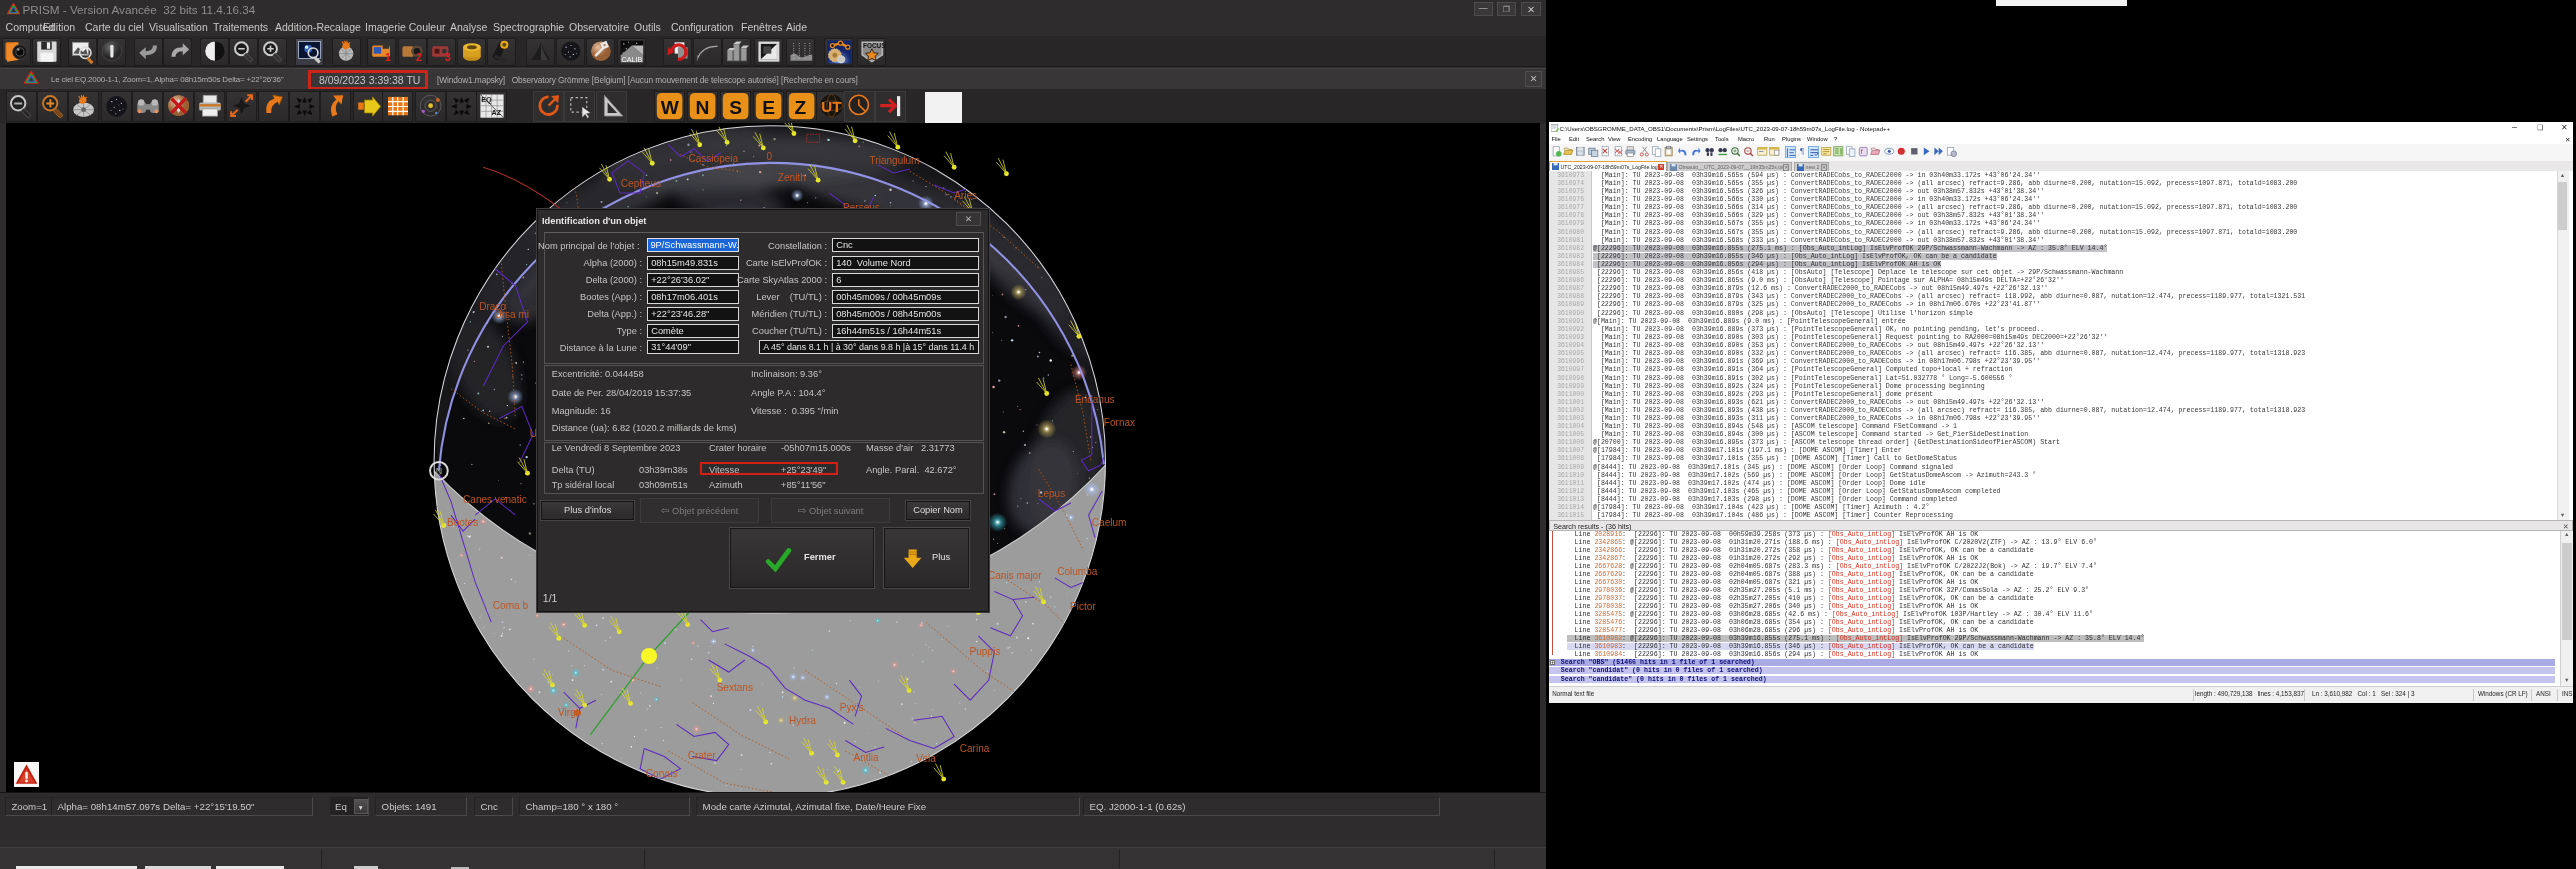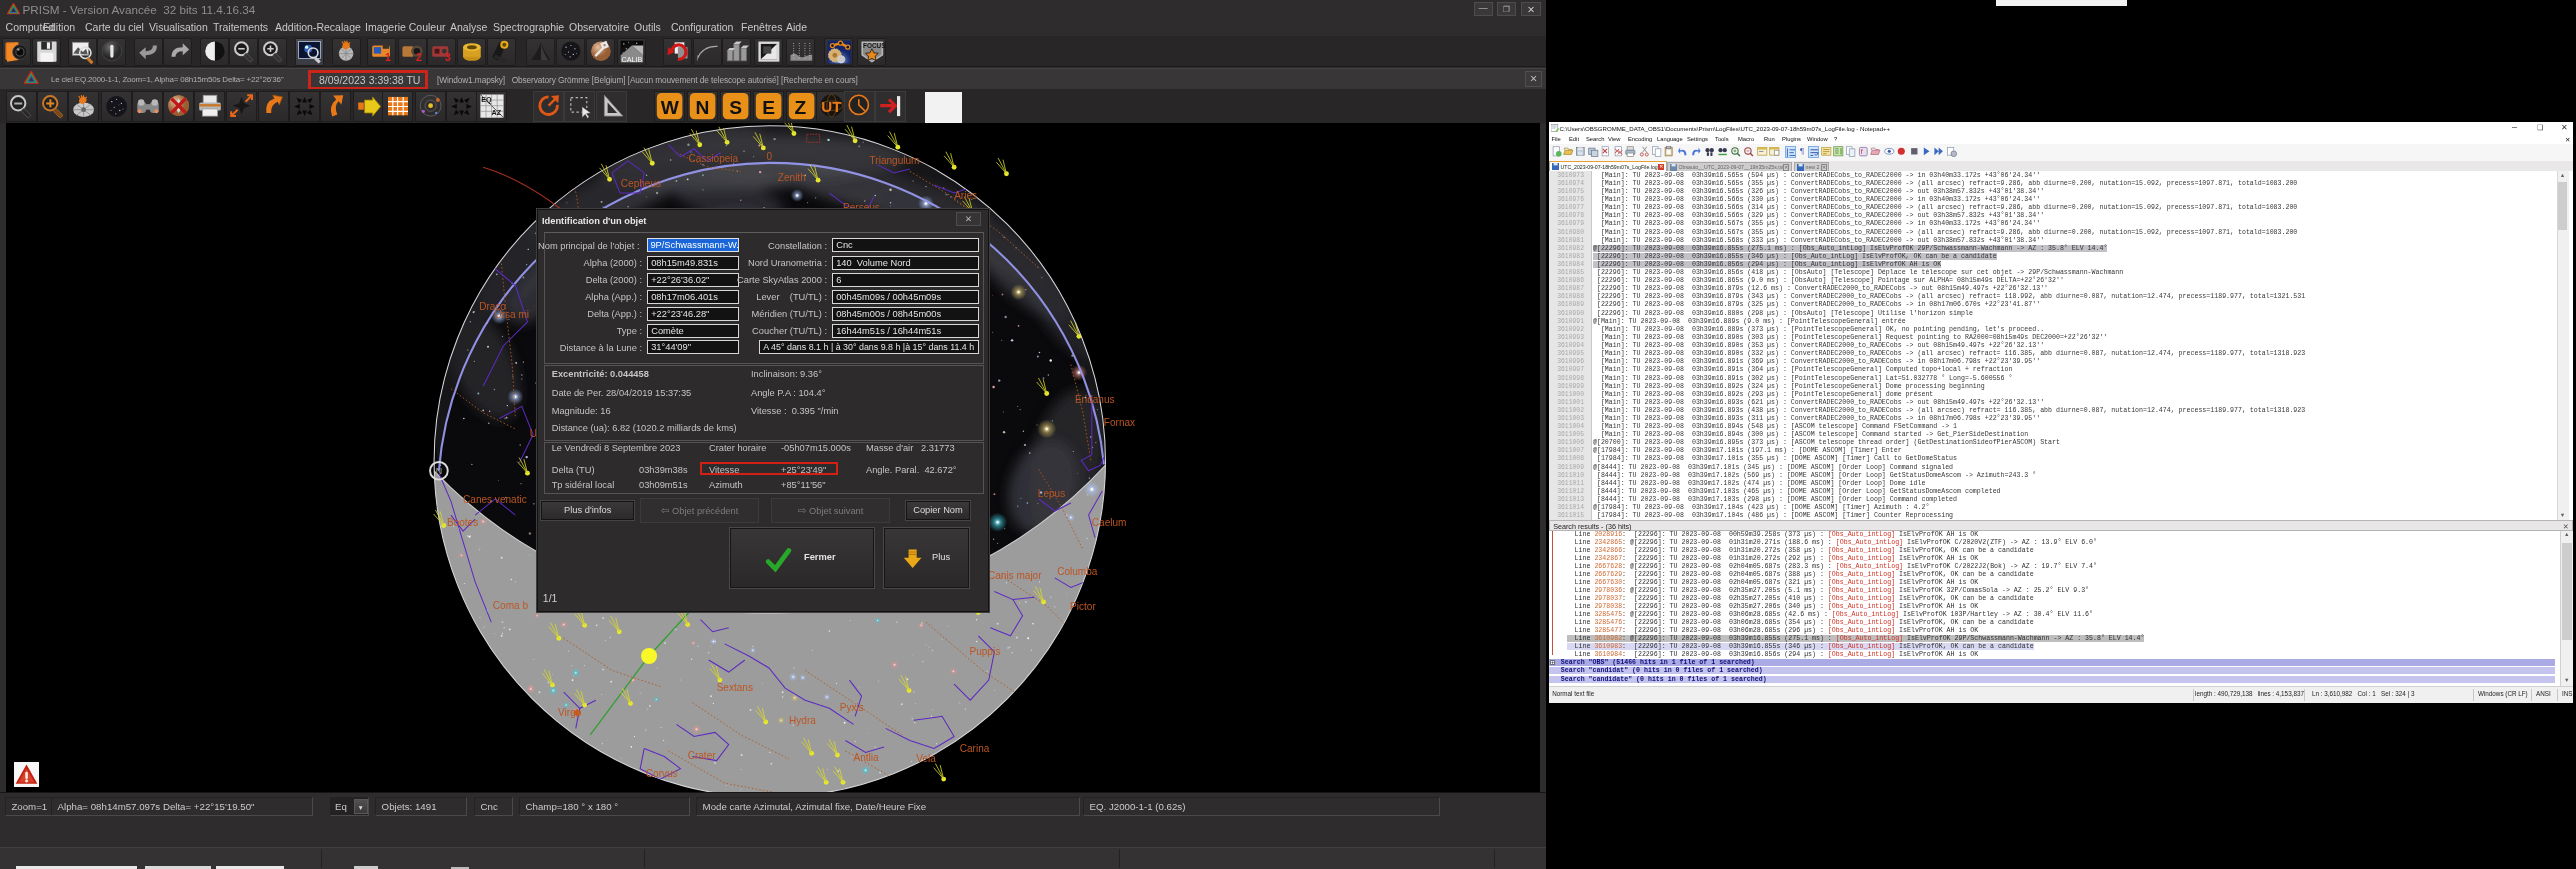--- a/index.html
+++ b/index.html
@@ -1587,49 +1587,49 @@
   <div id="dialog" class="abs" style="left:537px;top:209px;width:452px;height:403px;background:#2d2b2b;border:0.8px solid #121212;outline:0.8px solid #3f3d3d;font-size:9.3px;color:#c6c4c4;">
     <div class="abs" style="left:4px;top:5.6px;font-weight:bold;color:#e8e6e6;">Identification d'un objet</div>
     <div class="abs" style="left:418px;top:2.4px;width:25px;height:13.7px;background:#363434;border:0.8px solid #4e4c4c;color:#b8b8b8;text-align:center;line-height:12px;font-size:8.9px;">✕</div>
     <div class="abs" style="left:6.4px;top:22px;width:440px;height:132px;border:0.8px solid #555353;border-top-color:#5e5c5c;"></div>
     <div class="abs" style="left:6.4px;top:155px;width:440px;height:76px;border:0.8px solid #555353;"></div>
     <div class="abs" style="left:6.4px;top:232px;width:440px;height:52px;border:0.8px solid #555353;"></div>
 
     <div class="abs" style="left:0;top:31px;width:104px;text-align:left;">Nom principal de l'objet :</div>
     <div class="abs" style="left:0;top:48px;width:104px;text-align:right;">Alpha (2000) :</div>
     <div class="abs" style="left:0;top:65px;width:104px;text-align:right;">Delta (2000) :</div>
-    <div class="abs" style="left:0;top:82px;width:104px;text-align:right;">Alpha (App.) :</div>
+    <div class="abs" style="left:0;top:82px;width:104px;text-align:right;">Bootes (App.) :</div>
     <div class="abs" style="left:0;top:99px;width:104px;text-align:right;">Delta (App.) :</div>
     <div class="abs" style="left:0;top:116px;width:104px;text-align:right;">Type :</div>
     <div class="abs" style="left:0;top:133px;width:104px;text-align:right;">Distance à la Lune :</div>
 
     <div class="abs" style="left:109px;top:28px;width:92px;height:13.7px;background:#1a66d8;border:0.8px solid #e0e0e0;color:#fff;line-height:12px;padding-left:2.4px;overflow:hidden;white-space:nowrap;">9P/Schwassmann-W...</div>
     <div class="abs" style="left:109px;top:46px;width:92px;height:13.7px;background:#121212;border:0.8px solid #d8d8d8;color:#e4e4e4;line-height:12px;padding-left:3.2px;">08h15m49.831s</div>
     <div class="abs" style="left:109px;top:63px;width:92px;height:13.7px;background:#121212;border:0.8px solid #d8d8d8;color:#e4e4e4;line-height:12px;padding-left:3.2px;">+22°26'36.02"</div>
     <div class="abs" style="left:109px;top:80px;width:92px;height:13.7px;background:#121212;border:0.8px solid #d8d8d8;color:#e4e4e4;line-height:12px;padding-left:3.2px;">08h17m06.401s</div>
     <div class="abs" style="left:109px;top:97px;width:92px;height:13.7px;background:#121212;border:0.8px solid #d8d8d8;color:#e4e4e4;line-height:12px;padding-left:3.2px;">+22°23'46.28"</div>
     <div class="abs" style="left:109px;top:114px;width:92px;height:13.7px;background:#121212;border:0.8px solid #d8d8d8;color:#e4e4e4;line-height:12px;padding-left:3.2px;">Comète</div>
     <div class="abs" style="left:109px;top:130px;width:92px;height:13.7px;background:#121212;border:0.8px solid #d8d8d8;color:#e4e4e4;line-height:12px;padding-left:3.2px;">31°44'09"</div>
 
     <div class="abs" style="left:169px;top:31px;width:120px;text-align:right;">Constellation :</div>
-    <div class="abs" style="left:169px;top:48px;width:120px;text-align:right;">Nord Uranometria :</div>
+    <div class="abs" style="left:169px;top:48px;width:120px;text-align:right;">Carte IsElvProfOK :</div>
     <div class="abs" style="left:169px;top:65px;width:120px;text-align:right;">Carte SkyAtlas 2000 :</div>
     <div class="abs" style="left:169px;top:82px;width:120px;text-align:right;">Lever&nbsp;&nbsp;&nbsp; (TU/TL) :</div>
     <div class="abs" style="left:169px;top:99px;width:120px;text-align:right;">Méridien (TU/TL) :</div>
     <div class="abs" style="left:169px;top:116px;width:120px;text-align:right;">Coucher (TU/TL) :</div>
 
     <div class="abs" style="left:294px;top:28px;width:147px;height:13.7px;background:#121212;border:0.8px solid #d8d8d8;color:#e4e4e4;line-height:12px;padding-left:3.2px;">Cnc</div>
     <div class="abs" style="left:294px;top:46px;width:147px;height:13.7px;background:#121212;border:0.8px solid #d8d8d8;color:#e4e4e4;line-height:12px;padding-left:3.2px;">140&nbsp; Volume Nord</div>
     <div class="abs" style="left:294px;top:63px;width:147px;height:13.7px;background:#121212;border:0.8px solid #d8d8d8;color:#e4e4e4;line-height:12px;padding-left:3.2px;">6</div>
     <div class="abs" style="left:294px;top:80px;width:147px;height:13.7px;background:#121212;border:0.8px solid #d8d8d8;color:#e4e4e4;line-height:12px;padding-left:3.2px;">00h45m09s / 00h45m09s</div>
     <div class="abs" style="left:294px;top:97px;width:147px;height:13.7px;background:#121212;border:0.8px solid #d8d8d8;color:#e4e4e4;line-height:12px;padding-left:3.2px;">08h45m00s / 08h45m00s</div>
     <div class="abs" style="left:294px;top:114px;width:147px;height:13.7px;background:#121212;border:0.8px solid #d8d8d8;color:#e4e4e4;line-height:12px;padding-left:3.2px;">16h44m51s / 16h44m51s</div>
     <div class="abs" style="left:221px;top:130px;width:220px;height:13.7px;background:#121212;border:0.8px solid #d8d8d8;color:#e4e4e4;line-height:12px;padding-left:3.2px;font-size:8.9px;white-space:nowrap;">A 45° dans 8.1 h | à 30° dans 9.8 h |à 15° dans 11.4 h</div>
 
-    <div class="abs" style="left:13.7px;top:159px;font-weight:bold;">Excentricité: 0.044458</div>
+    <div class="abs" style="left:13.7px;top:159px;">Excentricité: 0.044458</div>
     <div class="abs" style="left:13.7px;top:178px;">Date de Per. 28/04/2019 15:37:35</div>
     <div class="abs" style="left:13.7px;top:196px;">Magnitude: 16</div>
     <div class="abs" style="left:13.7px;top:213px;">Distance (ua): 6.82 (1020.2 milliards de kms)</div>
     <div class="abs" style="left:213px;top:159px;">Inclinaison: 9.36°</div>
     <div class="abs" style="left:213px;top:178px;">Angle P.A : 104.4°</div>
     <div class="abs" style="left:213px;top:196px;">Vitesse :&nbsp; 0.395 "/min</div>
 
     <div class="abs" style="left:13.7px;top:233px;">Le Vendredi 8 Septembre 2023</div>
     <div class="abs" style="left:13.7px;top:255px;">Delta (TU)</div>
     <div class="abs" style="left:13.7px;top:270px;">Tp sidéral local</div>

